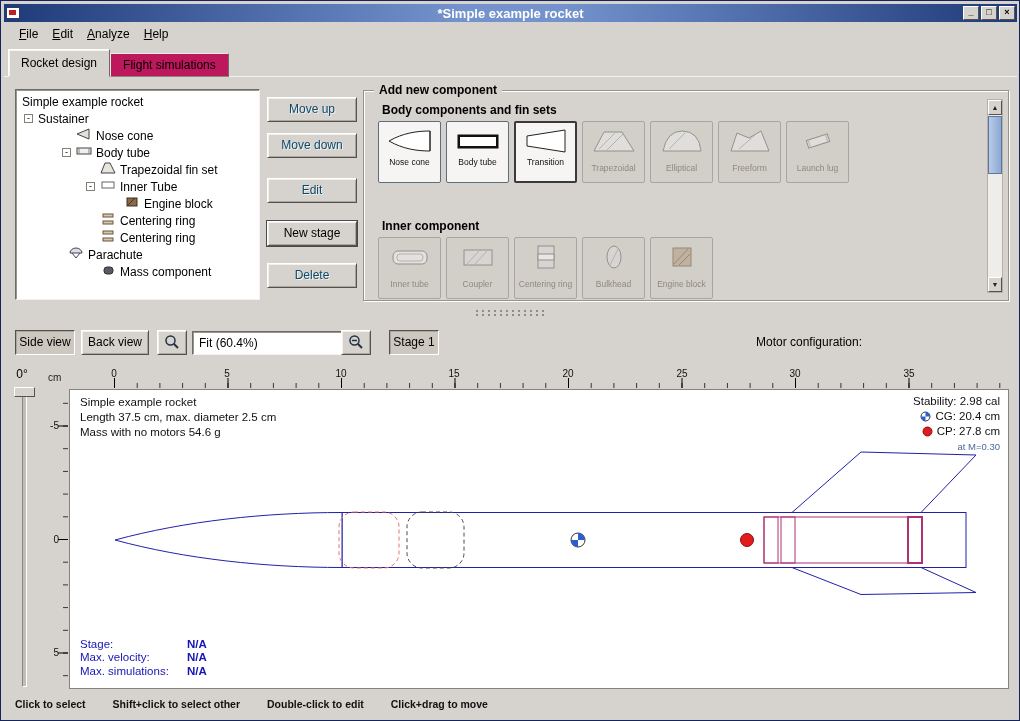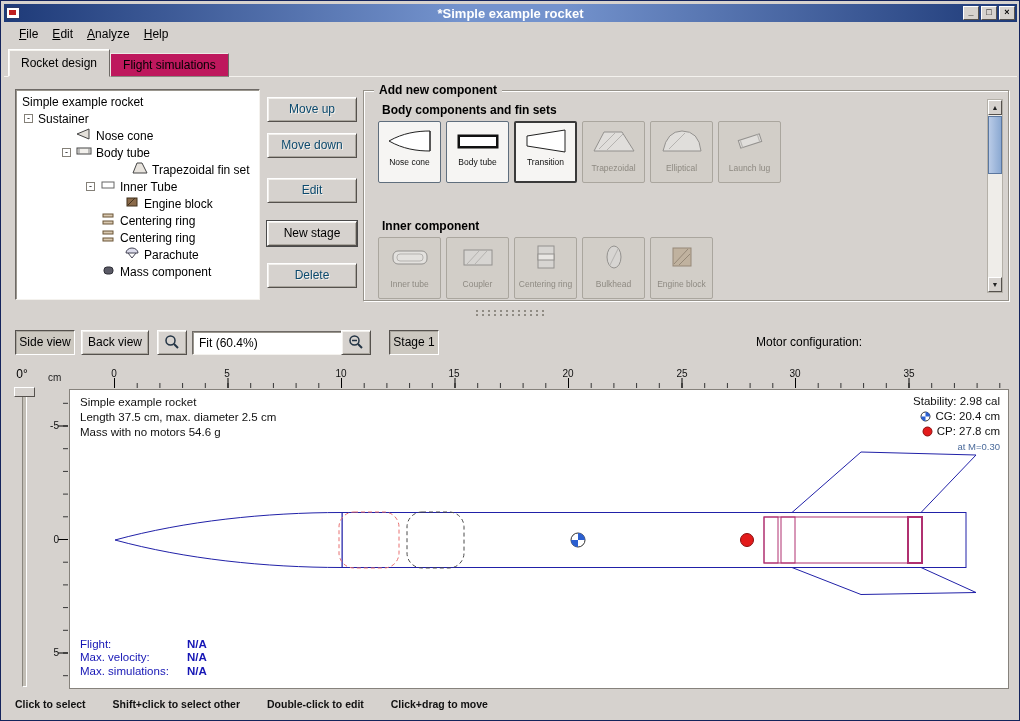--- a/index.html
+++ b/index.html
@@ -159,21 +159,21 @@
     </div>
     <div class="trow" style="padding-left:46px">
       <span class="expander">-</span>
       <span class="ticon"><svg width="16" height="12">
             <rect x="1" y="3" width="14" height="6" fill="#f2f0ec" stroke="#444"></rect>
             <line x1="3" y1="3" x2="3" y2="9" stroke="#888"></line>
             <line x1="13" y1="3" x2="13" y2="9" stroke="#888"></line>
           </svg></span>
       <span class="tlabel">Body tube</span>
     </div>
-    <div class="trow" style="padding-left:102px">
+    <div class="trow" style="padding-left:70px">
       <span class="tspacer"></span>
       <span class="ticon"><svg width="16" height="12">
             <polygon points="1,11 5,1 10,1 15,11" fill="#e8e4de" stroke="#444"></polygon>
           </svg></span>
       <span class="tlabel">Trapezoidal fin set</span>
     </div>
     <div class="trow" style="padding-left:70px">
       <span class="expander">-</span>
       <span class="ticon"><svg width="16" height="12">
             <rect x="2" y="3" width="12" height="6" fill="#fff" stroke="#666"></rect>
@@ -197,21 +197,21 @@
       <span class="tlabel">Centering ring</span>
     </div>
     <div class="trow" style="padding-left:70px">
       <span class="tspacer"></span>
       <span class="ticon"><svg width="16" height="12">
             <rect x="3" y="1" width="10" height="3" fill="#d8c8b0" stroke="#6a5436"></rect>
             <rect x="3" y="8" width="10" height="3" fill="#d8c8b0" stroke="#6a5436"></rect>
           </svg></span>
       <span class="tlabel">Centering ring</span>
     </div>
-    <div class="trow" style="padding-left:94px">
+    <div class="trow" style="padding-left:38px">
       <span class="tspacer"></span>
       <span class="ticon"><svg width="16" height="12">
             <path d="M2,6 A6,5 0 0 1 14,6 L2,6 Z" fill="#dcdcec" stroke="#445"></path>
             <line x1="4" y1="6" x2="8" y2="11" stroke="#445"></line>
             <line x1="12" y1="6" x2="8" y2="11" stroke="#445"></line>
           </svg></span>
       <span class="tlabel">Parachute</span>
     </div>
     <div class="trow" style="padding-left:70px">
       <span class="tspacer"></span>
@@ -260,20 +260,27 @@
             <line x1="16" y1="23" x2="32" y2="7" stroke="#999"></line>
           </svg>
         <div class="comp-label">Trapezoidal</div>
       </div>
       <div class="comp-btn dis">
         <svg width="46" height="28">
             <path d="M4,24 Q8,4 23,4 Q40,4 42,24 Z" fill="#eee" stroke="#555"></path>
             <line x1="10" y1="22" x2="26" y2="6" stroke="#999"></line>
           </svg>
         <div class="comp-label">Elliptical</div>
+      </div>
+      <div class="comp-btn dis">
+        <svg width="46" height="28">
+            <polygon points="4,24 10,6 22,11 34,4 42,24" fill="#eee" stroke="#555"></polygon>
+            <line x1="12" y1="22" x2="28" y2="8" stroke="#999"></line>
+          </svg>
+        <div class="comp-label">Freeform</div>
       </div>
       <div class="comp-btn dis">
         <svg width="46" height="28">
             <g transform="rotate(-18 23 14)">
               <rect x="12" y="10" width="22" height="8" fill="#eee" stroke="#555"></rect>
               <line x1="14" y1="10" x2="14" y2="18" stroke="#999"></line>
               <line x1="32" y1="10" x2="32" y2="18" stroke="#999"></line>
             </g>
           </svg>
         <div class="comp-label">Launch lug</div>
@@ -453,21 +460,21 @@
           </svg>
         <span>CP: 27.8 cm</span>
       </div>
       <div class="stab-line mach">
           <span>at M=0.30</span>
         </div>
     </div>
 
     <div class="flight">
       <div class="flight-row">
-          <span class="fl">Flight:</span>
+          <span class="fl">Stage:</span>
           <span class="fv">N/A</span>
         </div>
       <div class="flight-row">
           <span class="fl">Max. velocity:</span>
           <span class="fv">N/A</span>
         </div>
       <div class="flight-row">
           <span class="fl">Max. simulations:</span>
           <span class="fv">N/A</span>
         </div>

